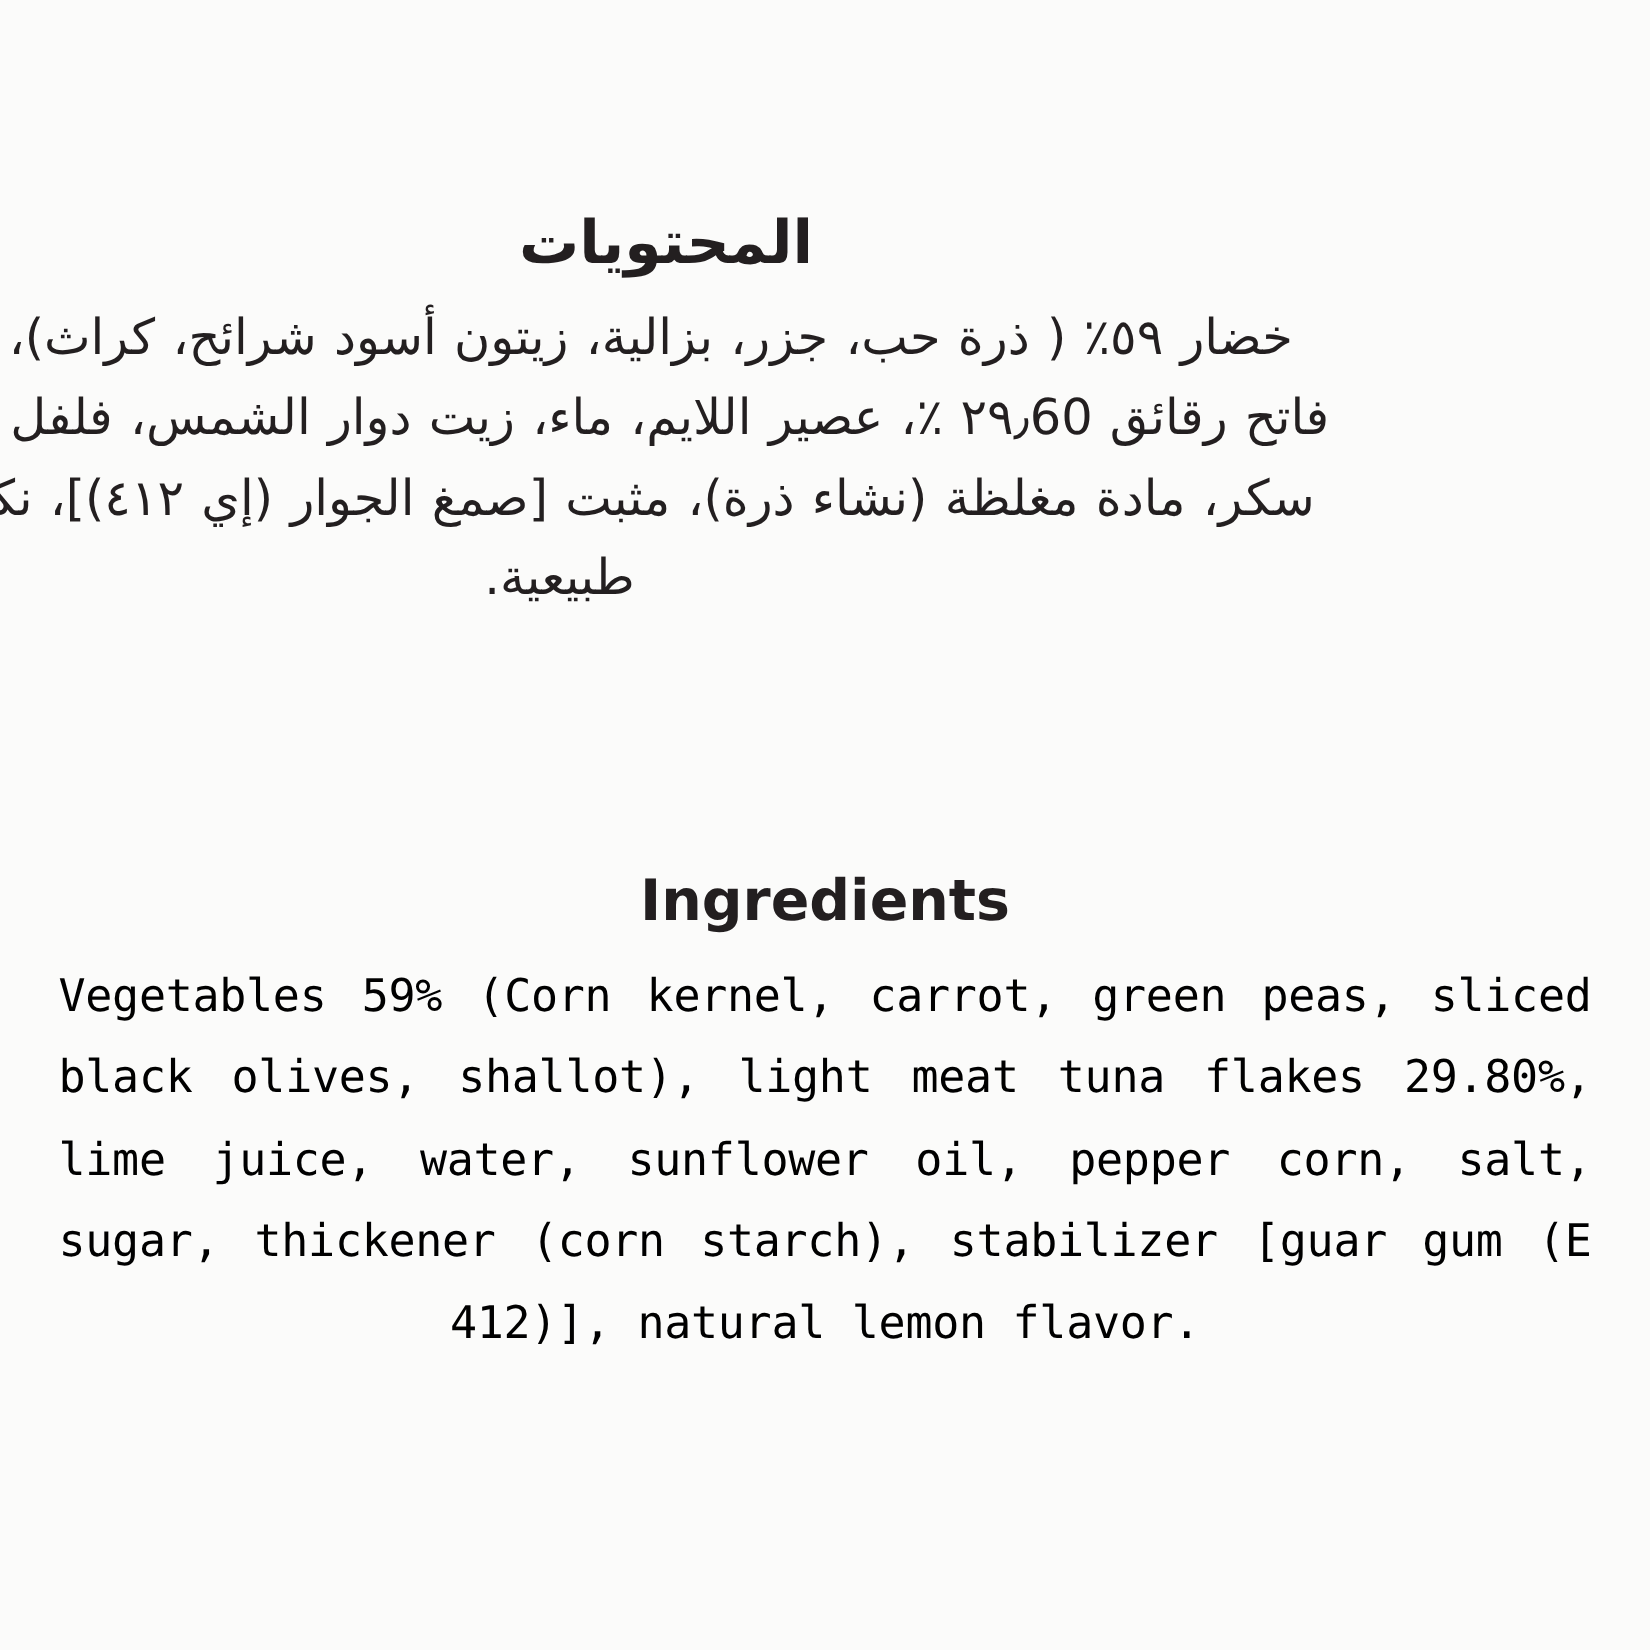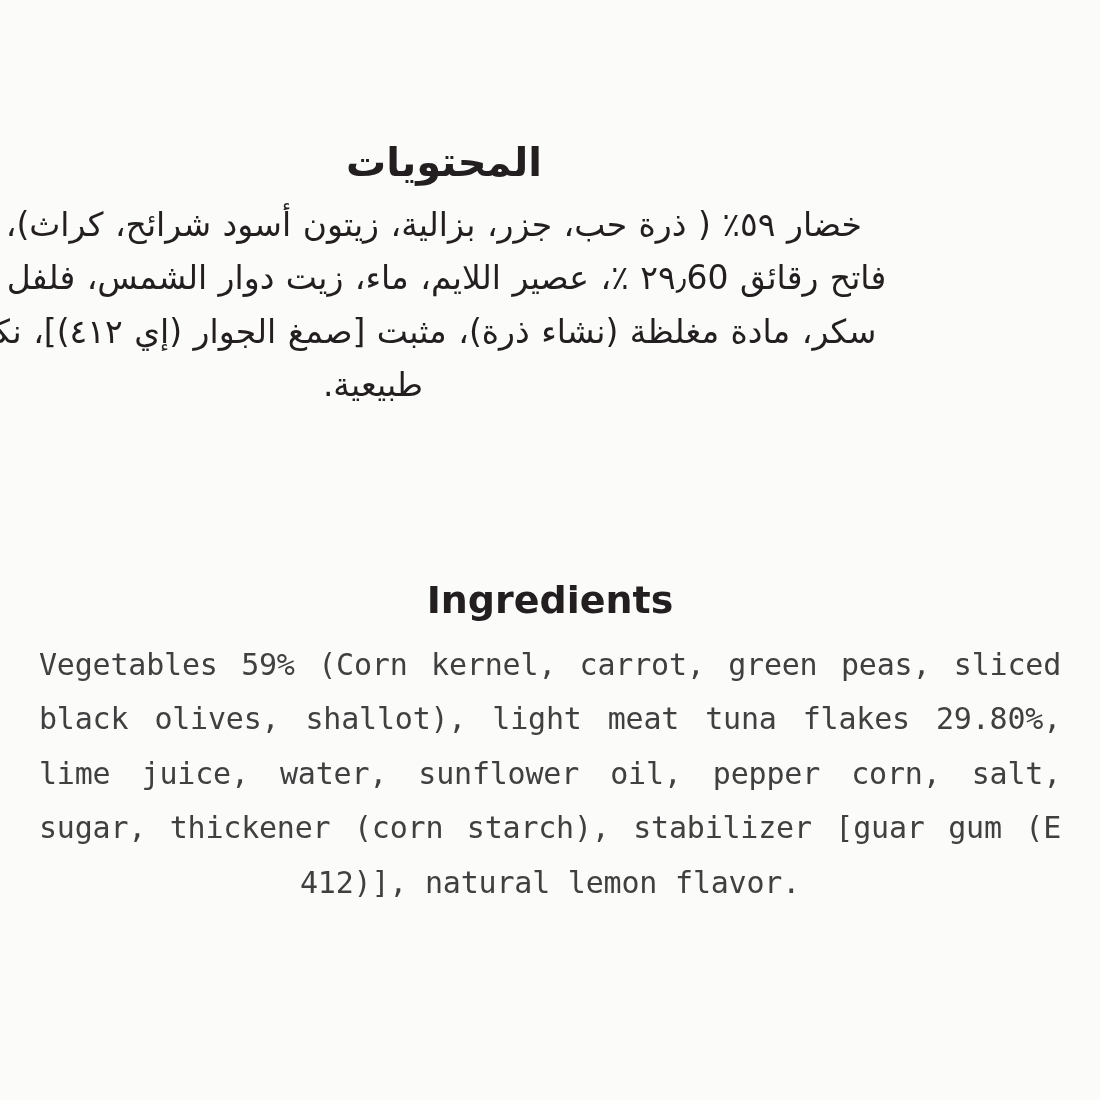--- a/index.html
+++ b/index.html
@@ -64,21 +64,21 @@
     font-weight: bold;
     font-size: 38px;
     line-height: 1.2;
     color: #231f20;
     margin: 0 0 14px 0;
   }
   .english-body {
     font-family: "DejaVu Sans Mono", monospace;
     font-size: 30px;
     line-height: 1.82;
-    color: #404040;
+    color: #000000;
     margin: 0 auto;
     width: 1022px;
     text-align: justify;
     text-align-last: center;
     letter-spacing: -0.2px;
   }
 </style>
 </head>
 <body>
 

